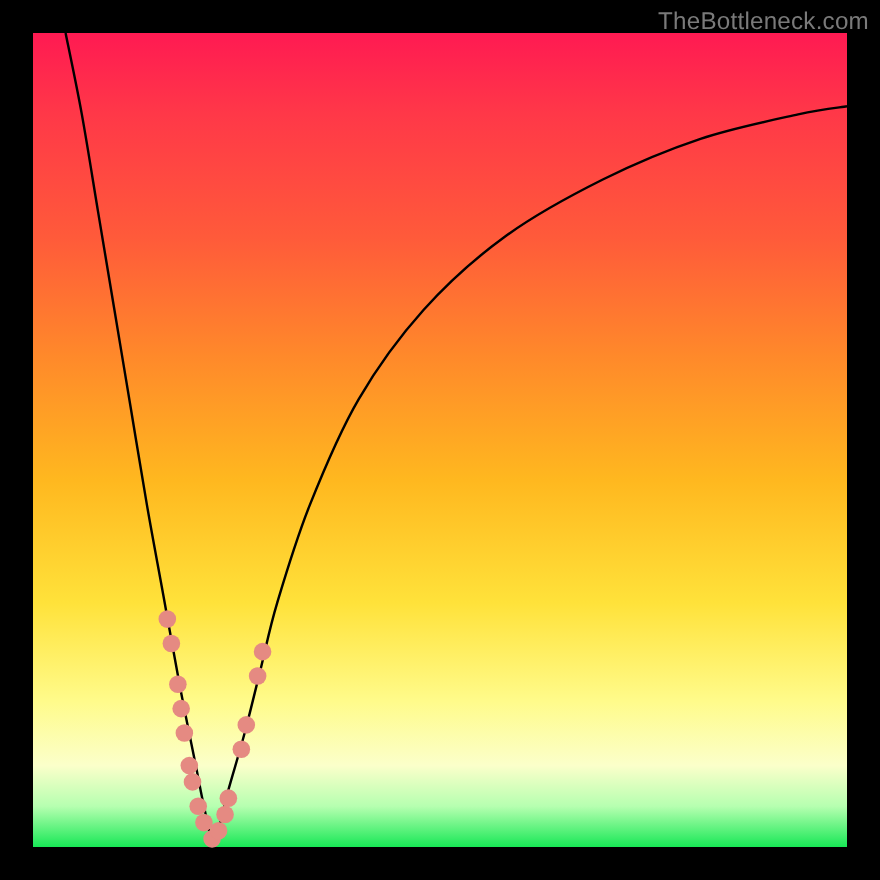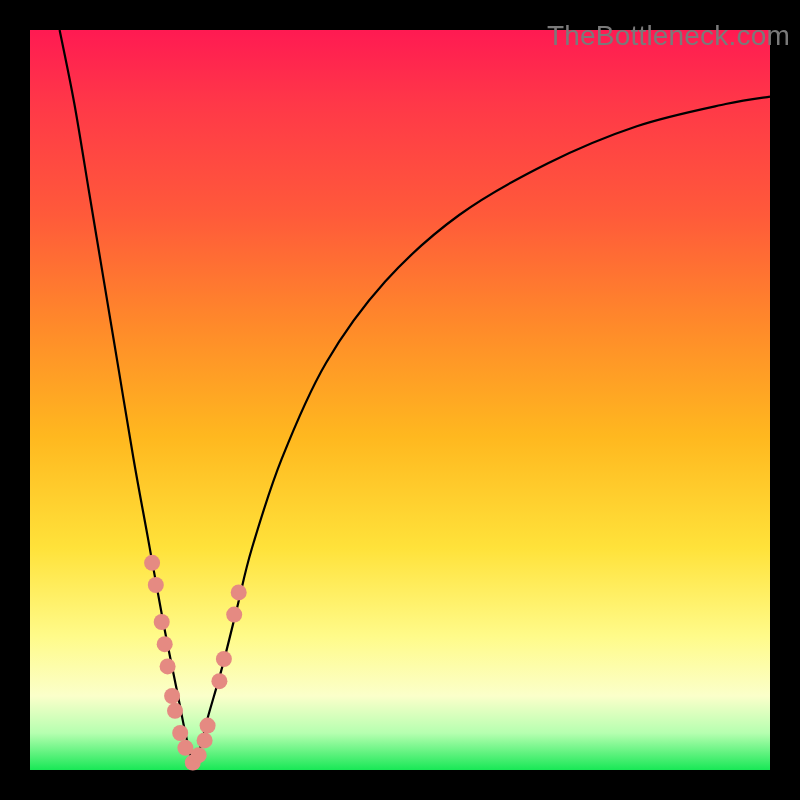--- a/index.html
+++ b/index.html
@@ -33,24 +33,24 @@
       #ffb81f 55%,
       #ffe23a 70%,
       #fffb8a 82%,
       #fbffca 90%,
       #b6ffb0 95%,
       #18e856 100%
     );
   }
   .watermark {
     position: absolute;
-    top: 20px;
+    top: 6px;
     right: 10px;
     color: #7a7a7a;
-    font-size: 28px;
+    font-size: 22px;
     font-weight: 500;
     letter-spacing: 0.2px;
     user-select: none;
   }
   svg.curve {
     position: absolute;
     left: 0; top: 0;
     width: 740px; height: 740px;
     overflow: visible;
   }

